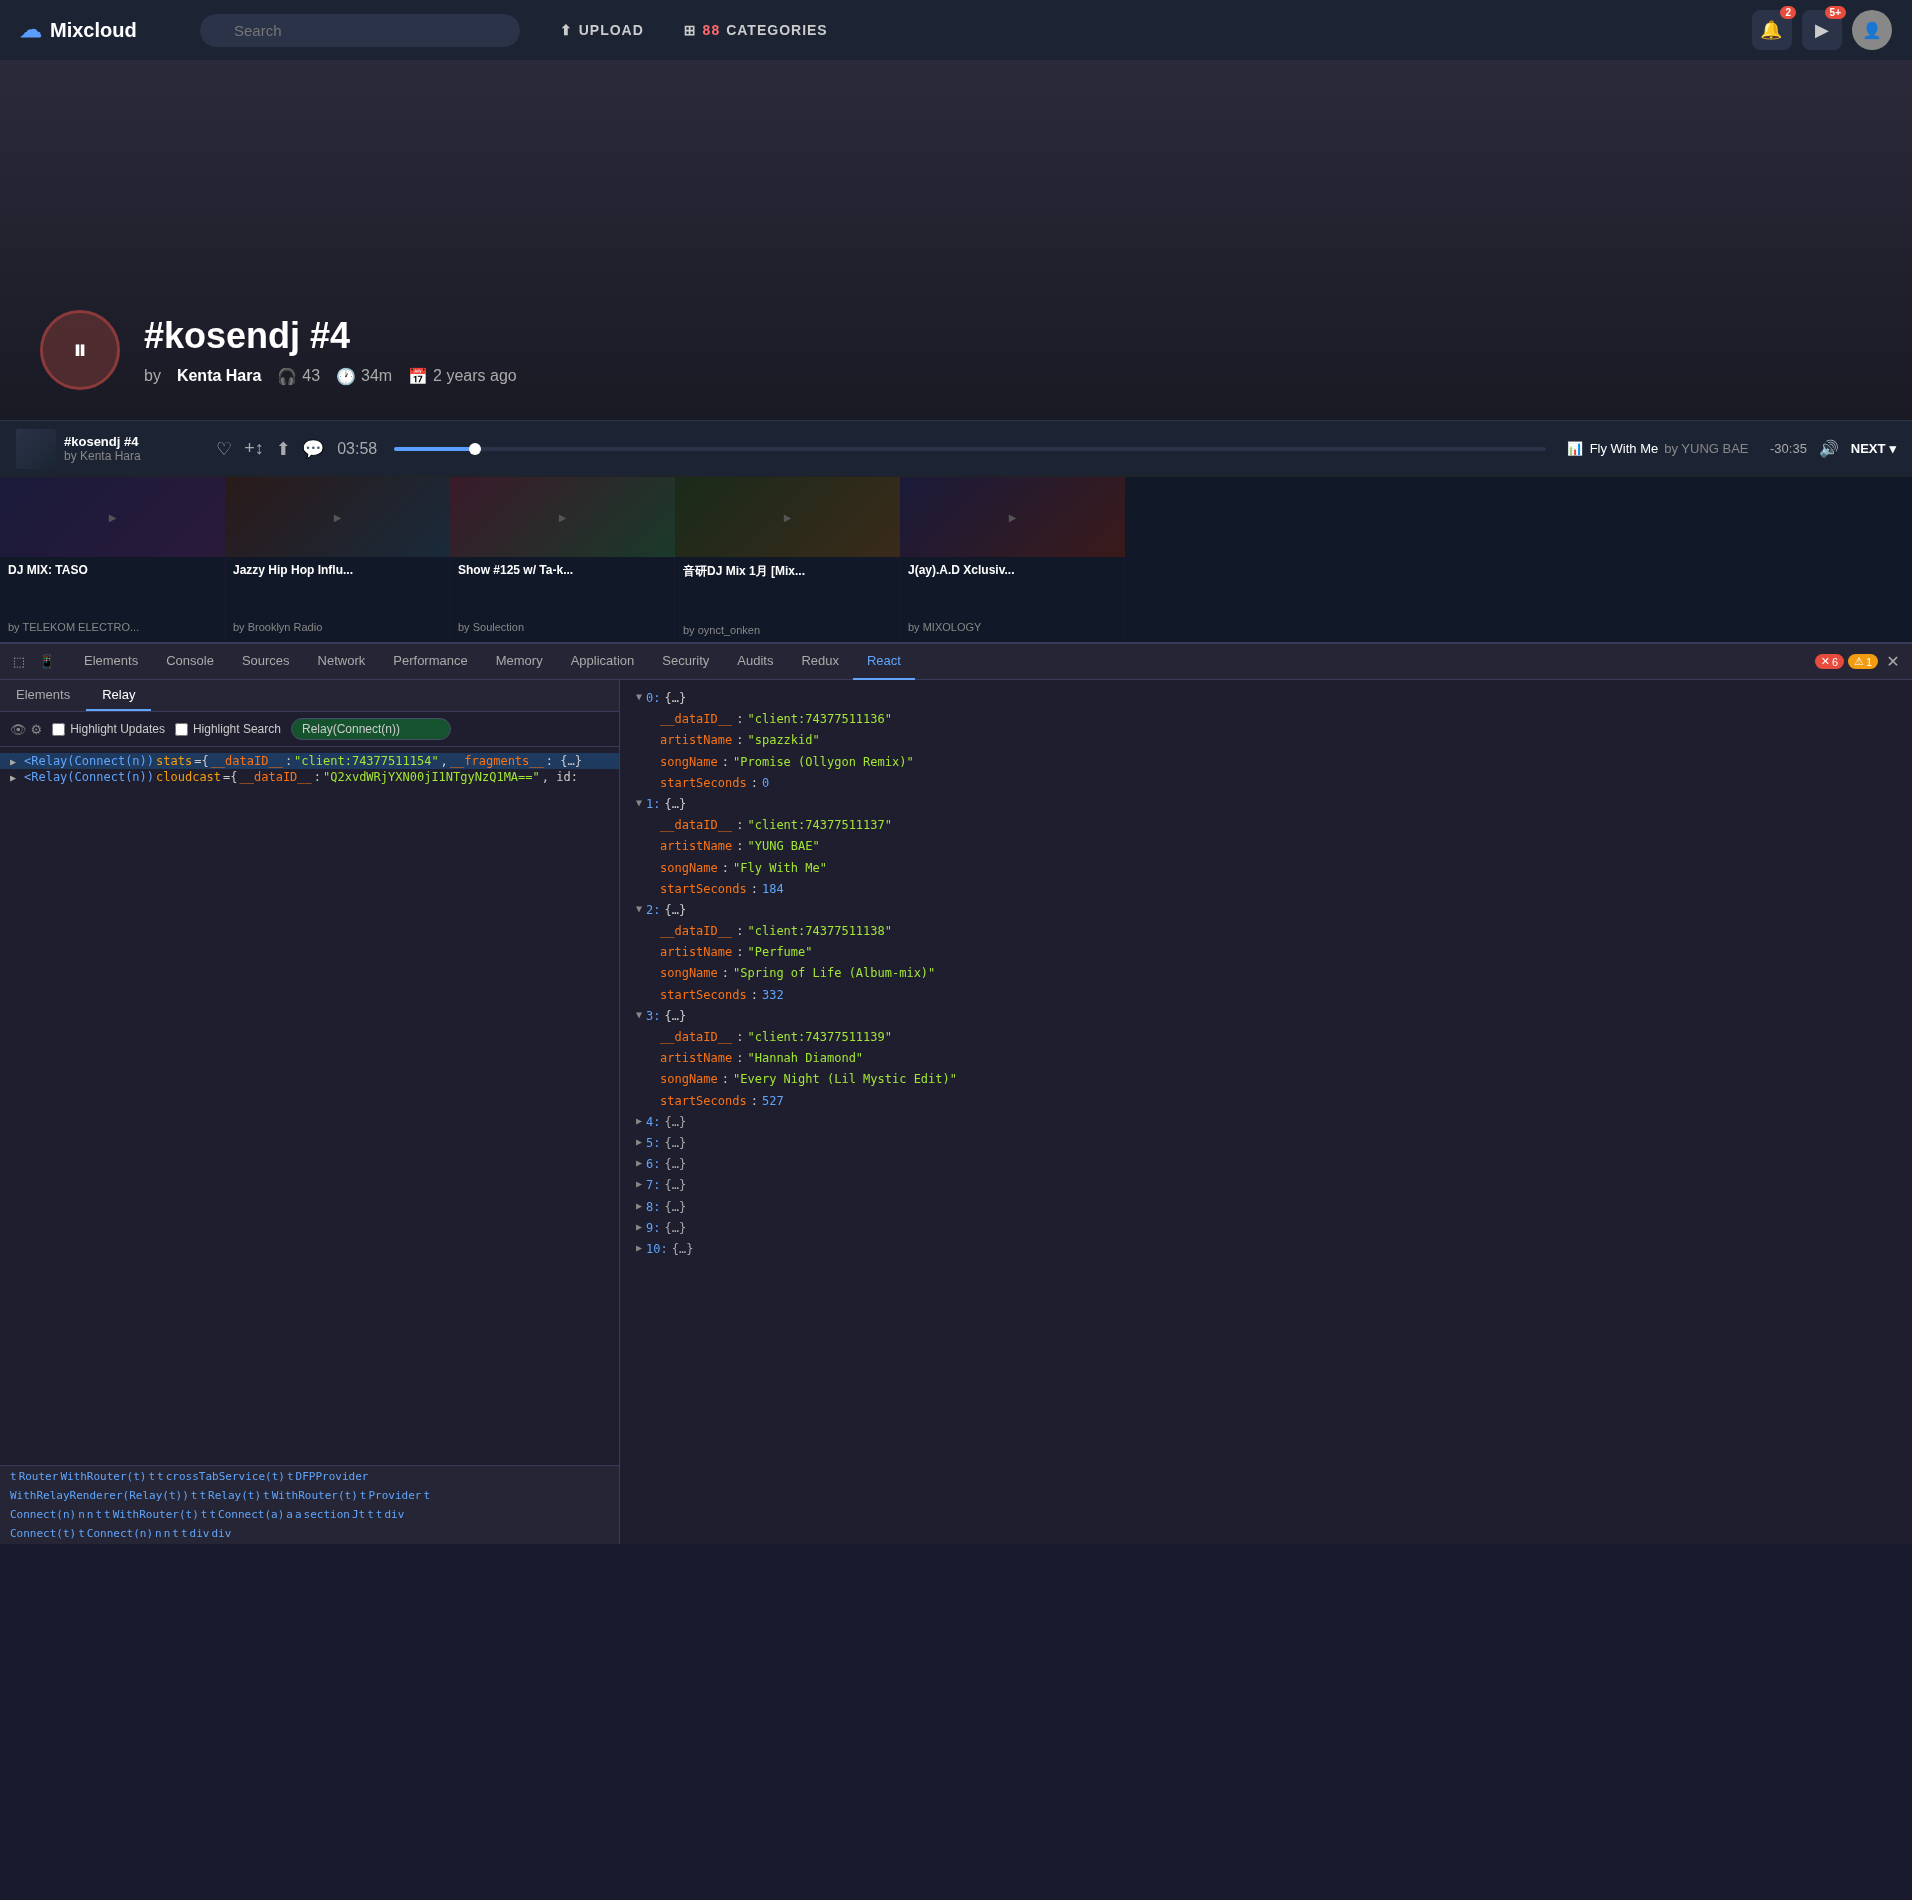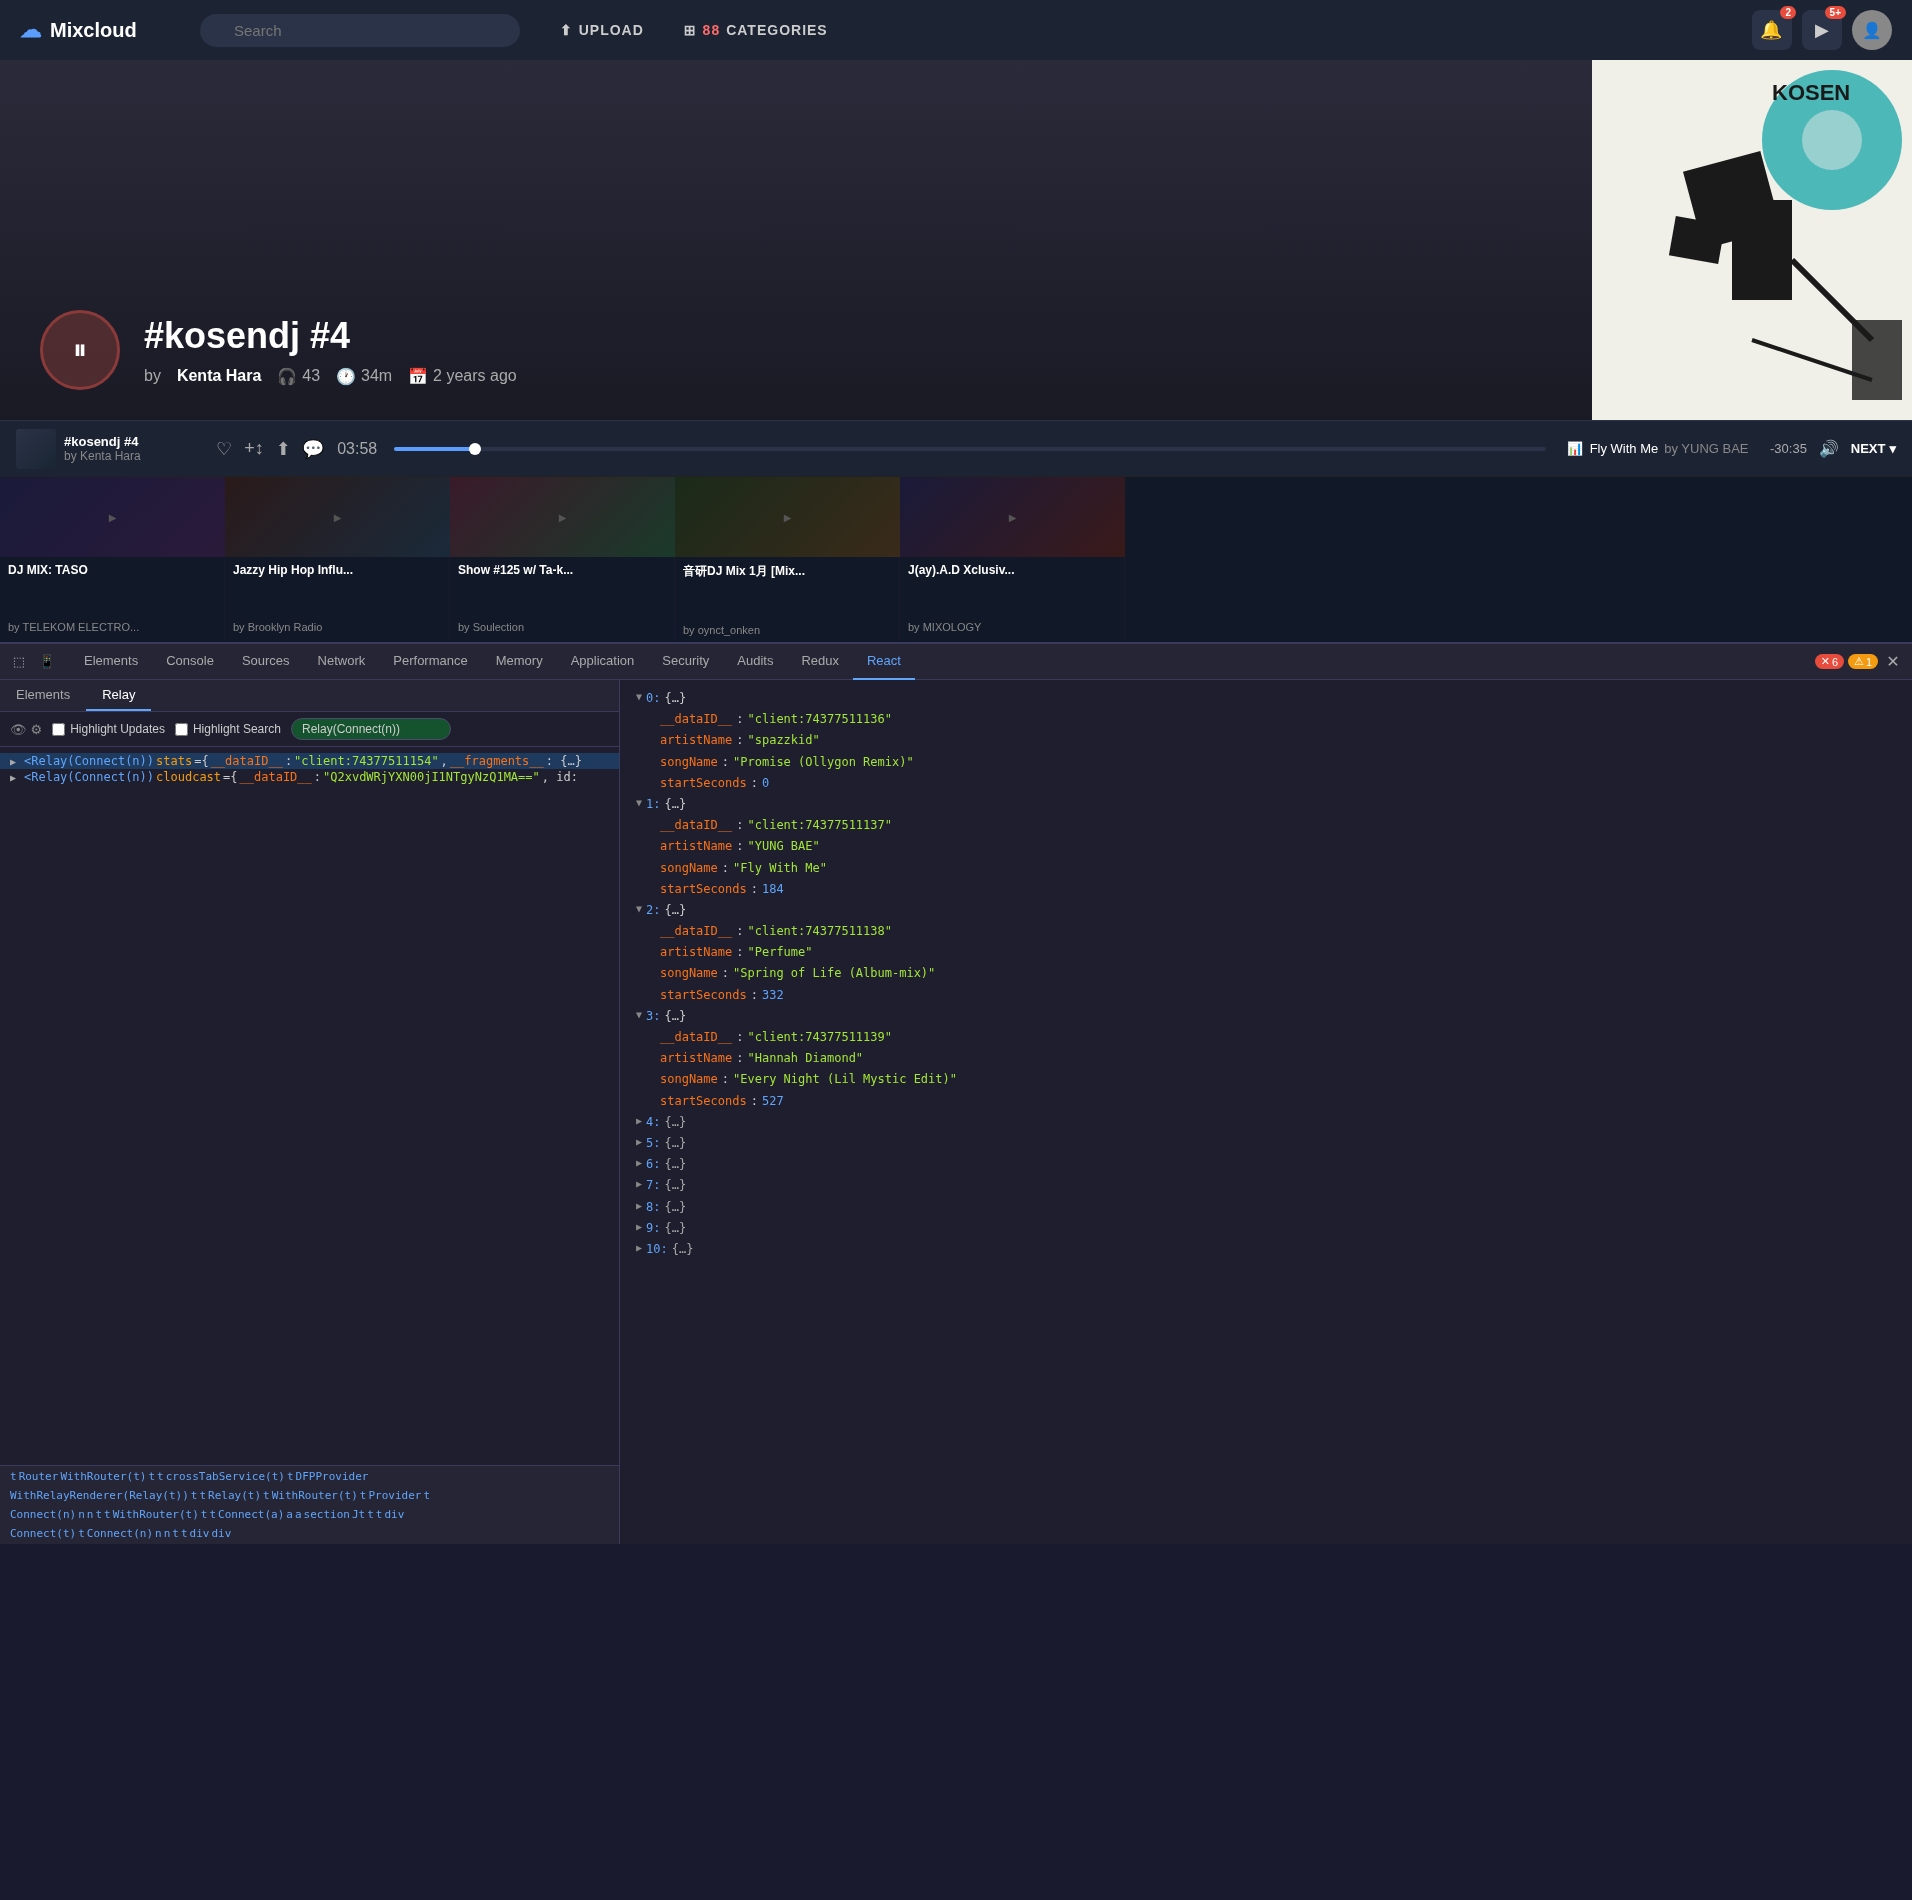--- a/index.html
+++ b/index.html
@@ -569,39 +569,20 @@
     </div>
     <div class="nav-icon-btn">
       <span>▶</span>
       <span class="nav-badge">5+</span>
     </div>
     <div class="nav-avatar" style="background: #888; display:flex;align-items:center;justify-content:center;color:white;font-size:16px;">👤</div>
   </div>
 </nav>
 
 <div class="hero">
-  <div class="hero-art">
-    <svg class="kosen-art" viewBox="0 0 320 360" xmlns="http://www.w3.org/2000/svg">
-      <rect width="320" height="360" fill="#f0f0e8"></rect>
-
-      <circle cx="240" cy="80" r="70" fill="#4db8b8"></circle>
-      <circle cx="240" cy="80" r="30" fill="#b8d8d8" opacity="0.7"></circle>
-
-      <rect x="100" y="100" width="80" height="80" fill="#1a1a1a" transform="rotate(-15 140 140)"></rect>
-      <rect x="140" y="140" width="60" height="100" fill="#1a1a1a"></rect>
-      <rect x="80" y="160" width="50" height="40" fill="#1a1a1a" transform="rotate(10 105 180)"></rect>
-
-      <line x1="200" y1="200" x2="280" y2="280" stroke="#1a1a1a" stroke-width="6"></line>
-      <line x1="160" y1="280" x2="280" y2="320" stroke="#1a1a1a" stroke-width="4"></line>
-
-      <rect x="260" y="260" width="50" height="80" fill="#1a1a1a" opacity="0.8"></rect>
-
-      <text x="180" y="40" font-family="sans-serif" font-size="22" font-weight="bold" fill="#1a1a1a">KOSEN</text>
-    </svg>
-  </div>
   <div class="hero-content">
     <div class="play-btn-hero">
       <span>⏸</span>
     </div>
     <div class="hero-info">
       <h1>#kosendj #4</h1>
       <div class="hero-meta">
         <span class="by-label">by</span>
         <span class="artist">Kenta Hara</span>
         <span class="hero-meta-item">

